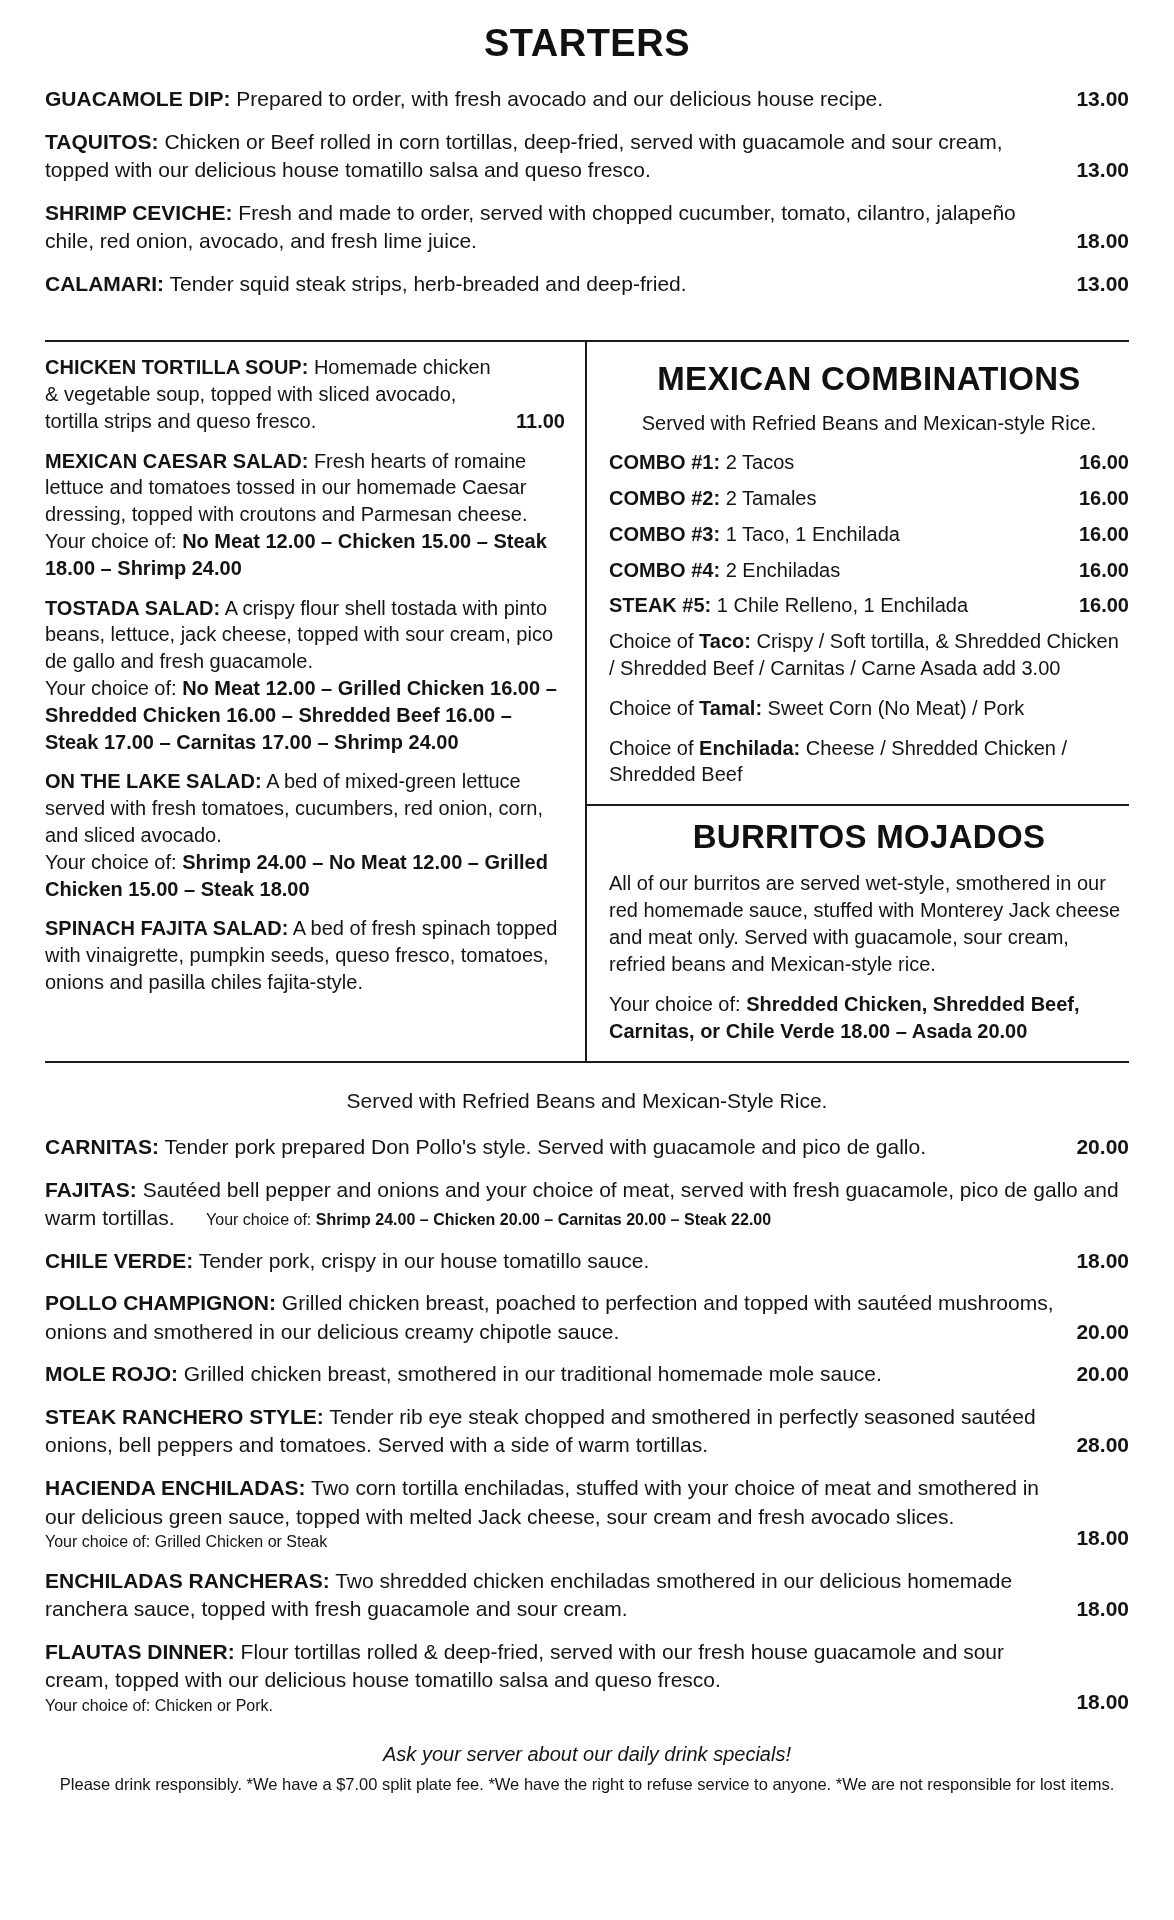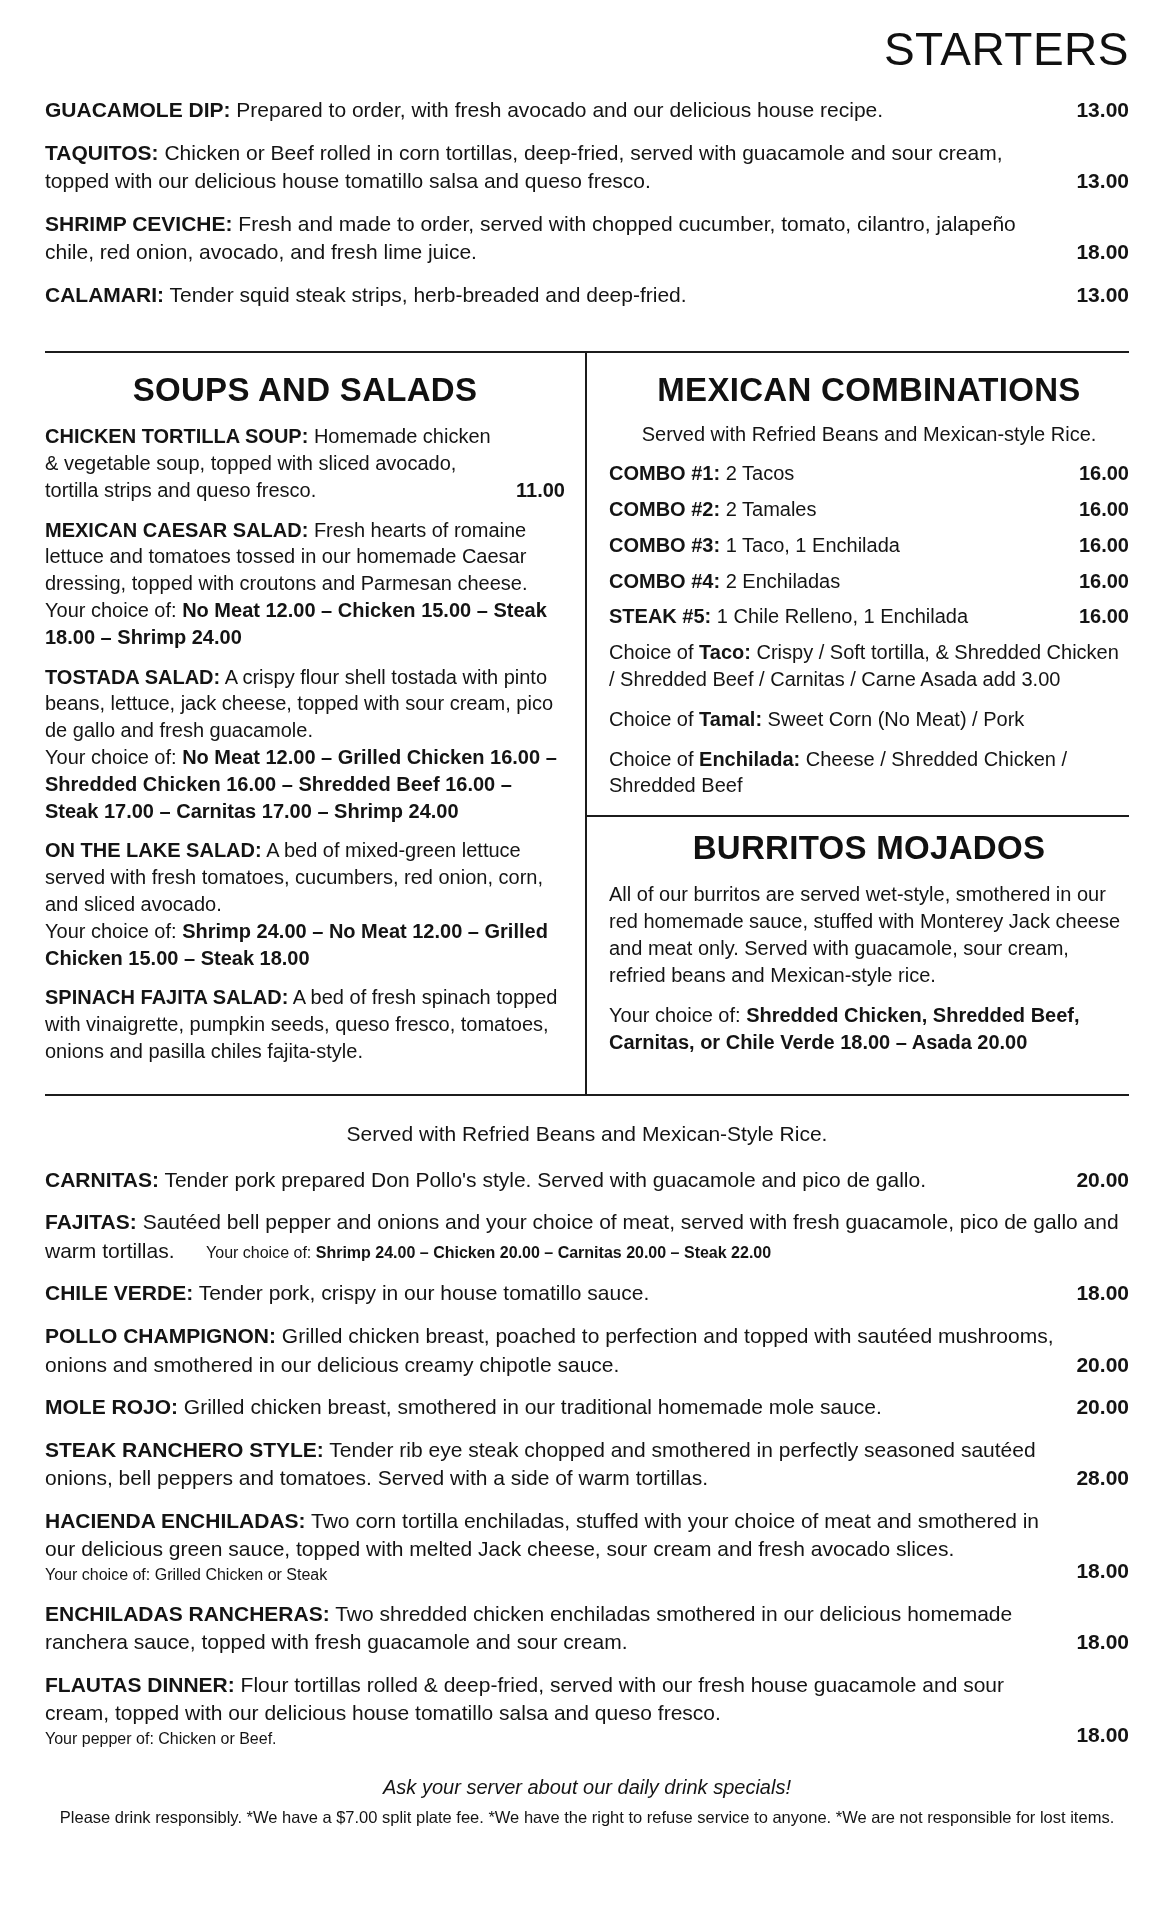--- a/index.html
+++ b/index.html
@@ -6,21 +6,21 @@
   body{
     width:1174px;height:1920px;
     color:#141414;
     font-family:"Liberation Sans", sans-serif;
     -webkit-text-size-adjust:none;
   }
   .page{box-sizing:border-box;width:1174px;height:1920px;padding:22px 45px 0 45px;overflow:hidden;}
 
   
   .big-head{
-    font-size:46px;font-weight:400;text-align:right;
+    font-size:38px;font-weight:700;text-align:center;
     margin:0 0 20px 0;letter-spacing:.5px;color:#111;
   }
   .col-head{
     font-size:33px;font-weight:700;text-align:center;
     margin:6px 0 14px 0;letter-spacing:.3px;color:#111;
   }
   .subtitle{font-size:20px;text-align:center;margin:0 0 14px 0;}
   .platillos-sub{font-size:21px;margin:0 0 20px 0;}
 
   
@@ -94,21 +94,20 @@
           <div class="item-body">
             <p class="item-text"><strong class="item-name">CALAMARI:</strong> <span class="item-desc">Tender squid steak strips, herb-breaded and deep-fried.</span></p>
           </div>
           <div class="item-price">13.00</div>
         </div>
       </div>
   </section>
 
   <div class="two-col">
     <div class="col-left">
-      <h2 class="col-head">SOUPS AND SALADS</h2>
       <div id="soups-list">
           <div class="menu-item">
             <div class="item-body">
               <p class="item-text"><strong class="item-name">CHICKEN TORTILLA SOUP:</strong> <span class="item-desc">Homemade chicken &amp; vegetable soup, topped with sliced avocado, tortilla strips and queso fresco.</span></p>
             </div>
             <div class="item-price">11.00</div>
           </div>
           <div class="menu-item">
             <div class="item-body">
               <p class="item-text"><strong class="item-name">MEXICAN CAESAR SALAD:</strong> <span class="item-desc">Fresh hearts of romaine lettuce and tomatoes tossed in our homemade Caesar dressing, topped with croutons and Parmesan cheese.</span></p>
@@ -232,21 +231,21 @@
         </div>
         <div class="menu-item">
           <div class="item-body">
             <p class="item-text"><strong class="item-name">ENCHILADAS RANCHERAS:</strong> <span class="item-desc">Two shredded chicken enchiladas smothered in our delicious homemade ranchera sauce, topped with fresh guacamole and sour cream.</span></p>
           </div>
           <div class="item-price">18.00</div>
         </div>
         <div class="menu-item">
           <div class="item-body">
             <p class="item-text"><strong class="item-name">FLAUTAS DINNER:</strong> <span class="item-desc">Flour tortillas rolled &amp; deep-fried, served with our fresh house guacamole and sour cream, topped with our delicious house tomatillo salsa and queso fresco.</span></p>
-            <p class="item-choice"><span class="choice-prefix">Your pepper of: Chicken or Beef.</span></p>
+            <p class="item-choice"><span class="choice-prefix">Your choice of: Chicken or Pork.</span></p>
           </div>
           <div class="item-price">18.00</div>
         </div>
       </div>
   </section>
 
   <footer class="page-footer">
     <p class="drinks-line">Ask your server about our daily drink specials!</p>
     <p class="disclaimer-line">Please drink responsibly. *We have a $7.00 split plate fee. *We have the right to refuse service to anyone. *We are not responsible for lost items.</p>
   </footer>

